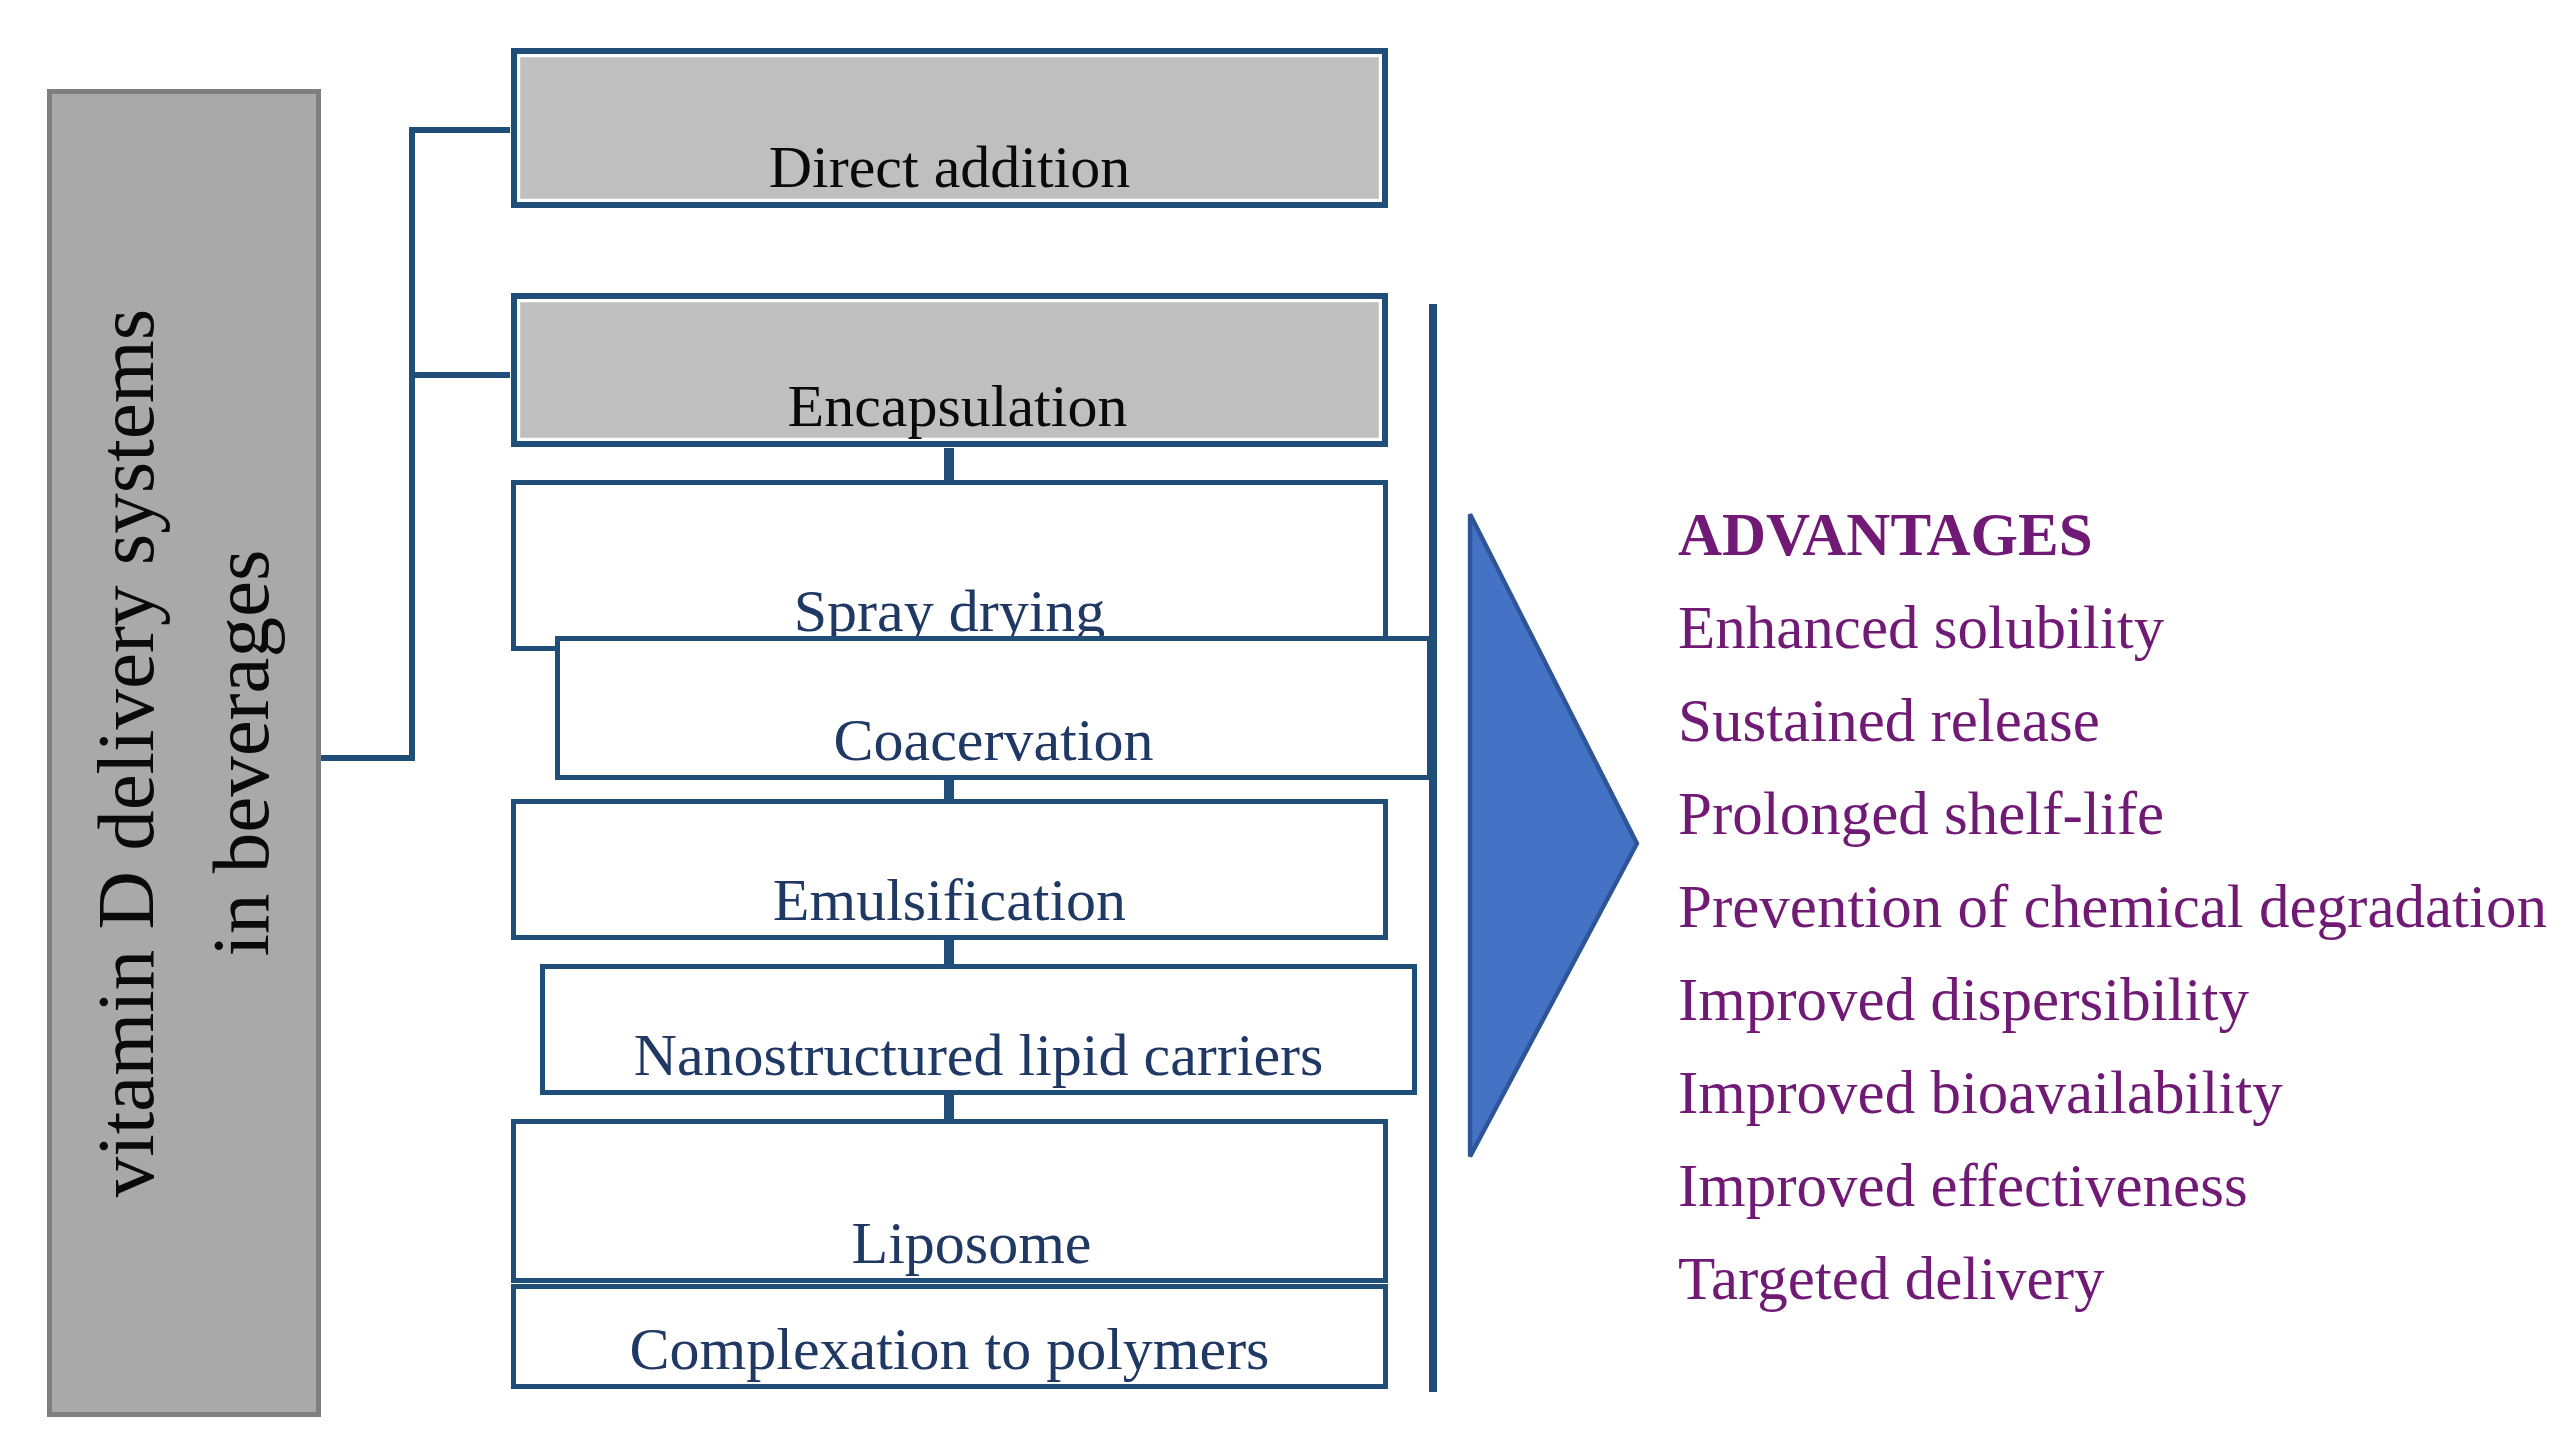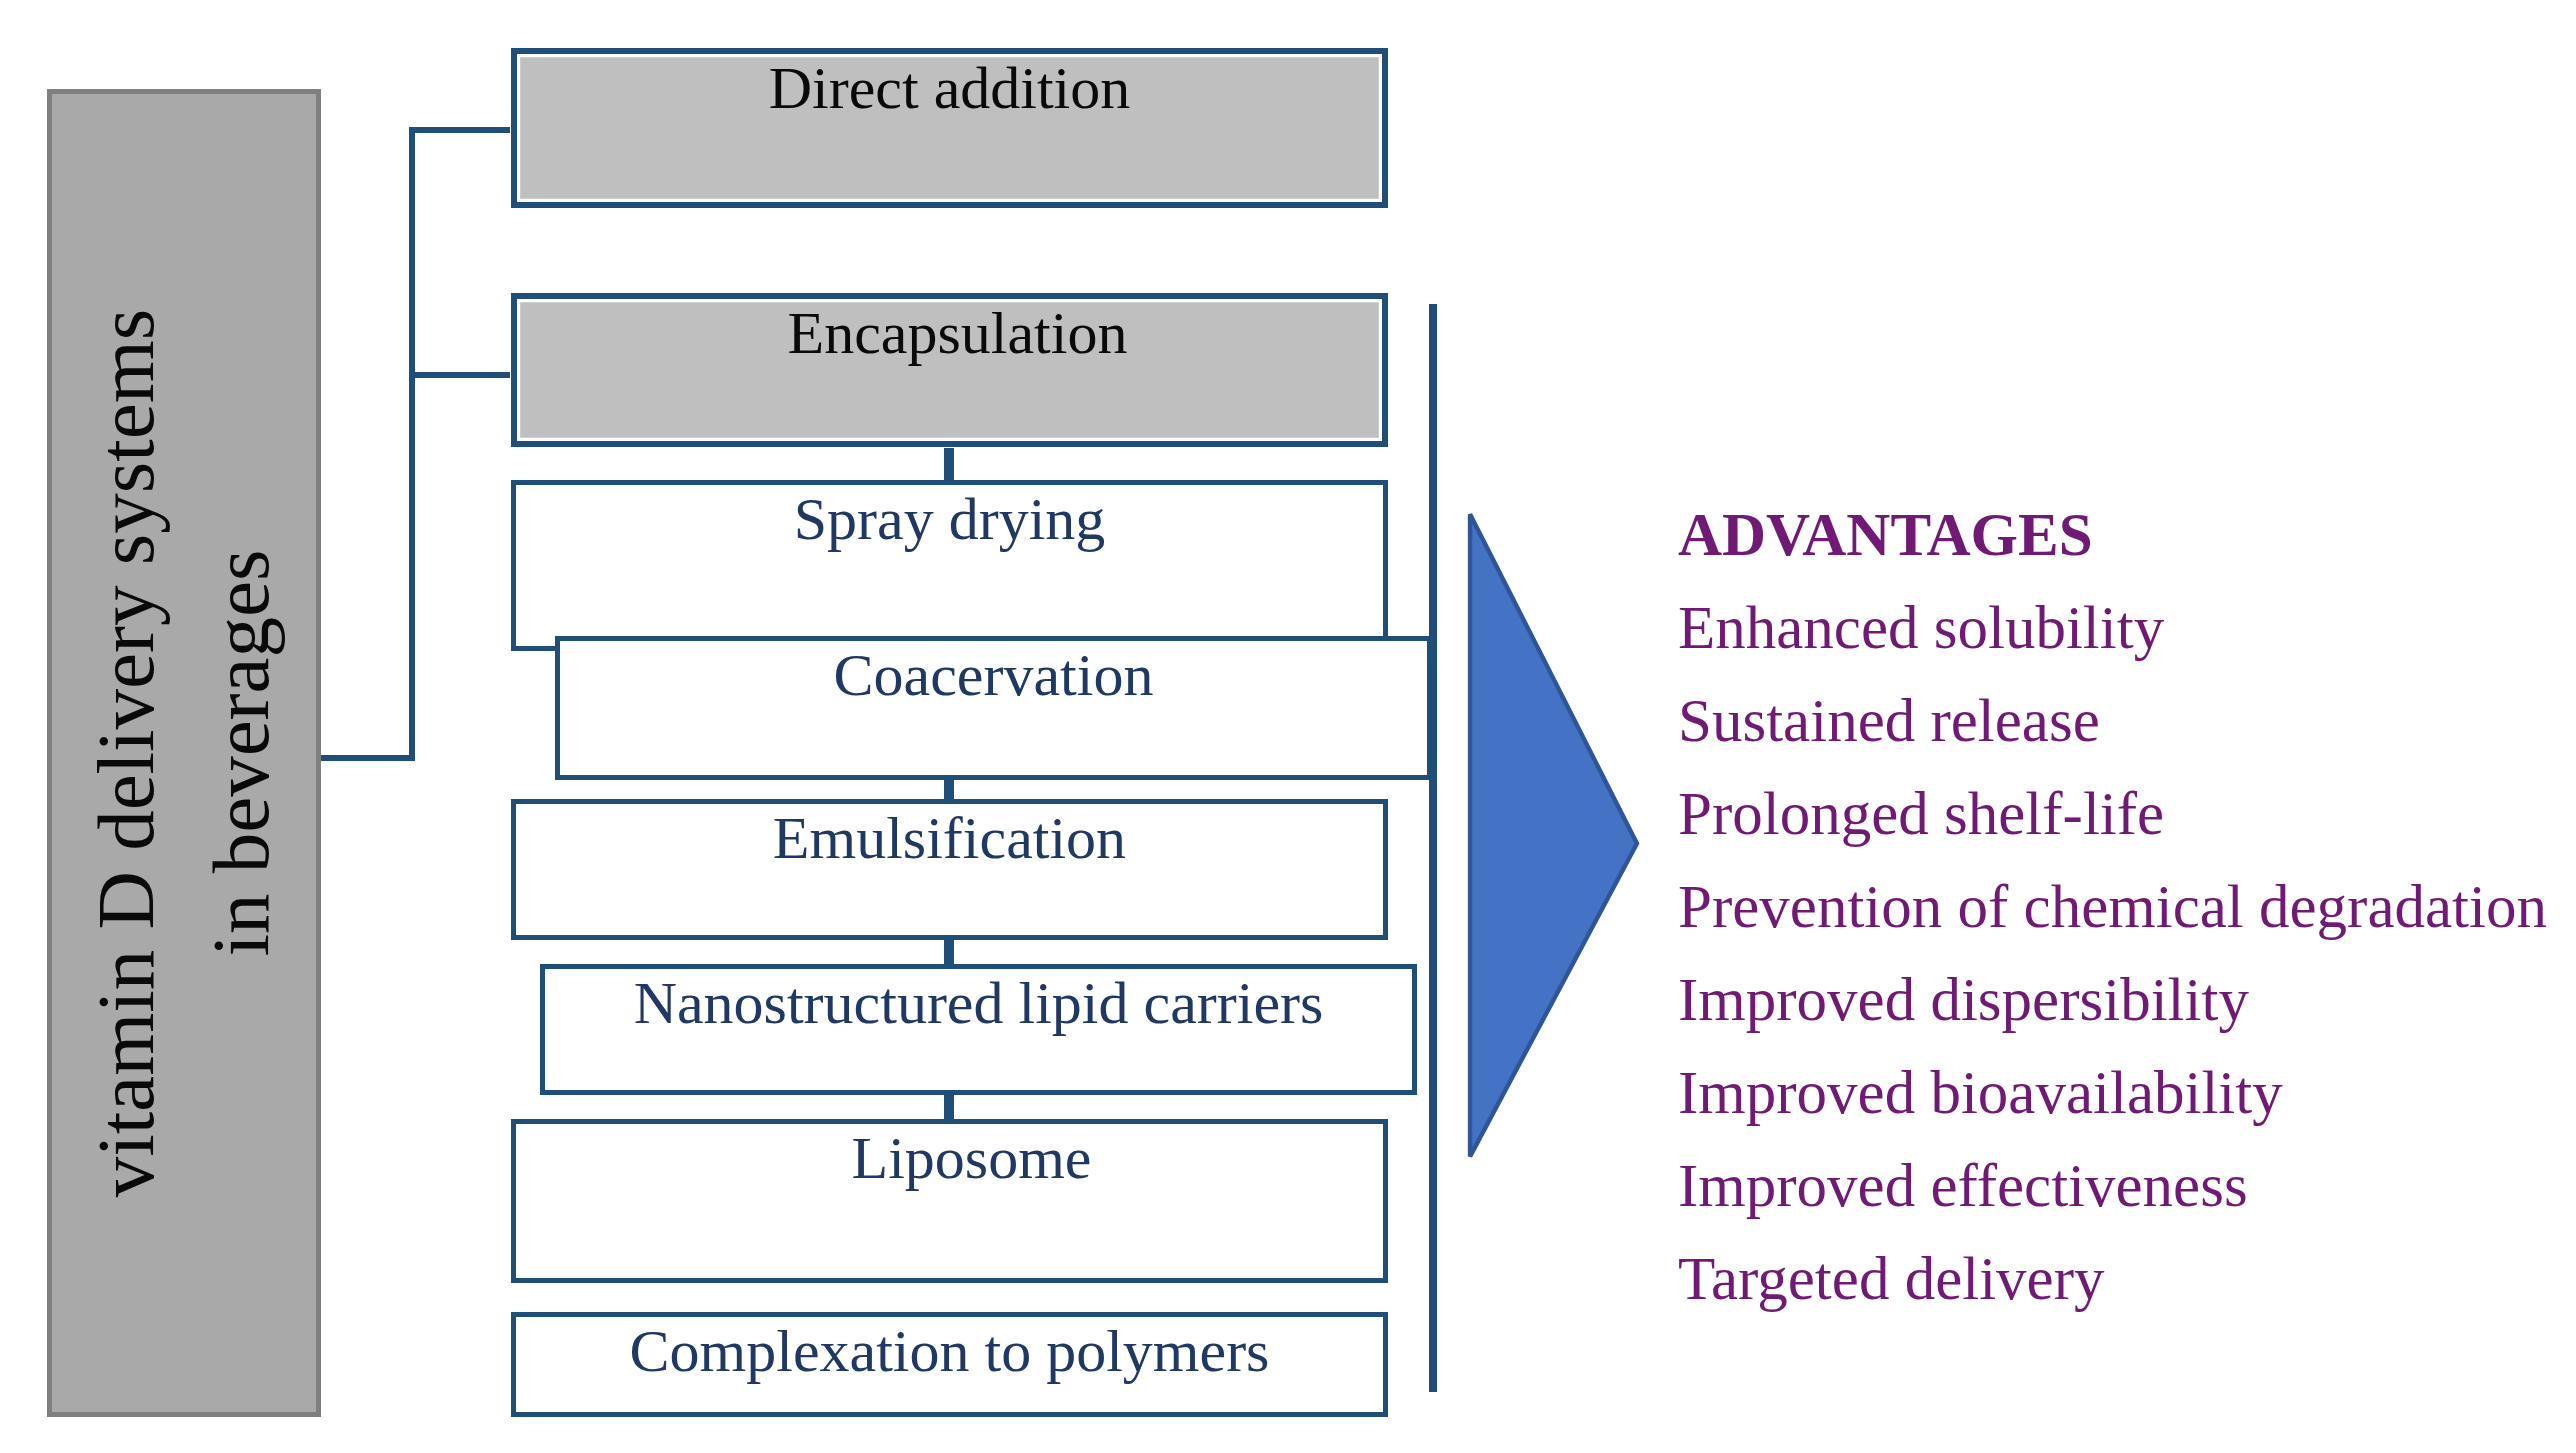--- a/index.html
+++ b/index.html
@@ -46,21 +46,21 @@
     background: #1F4E79;
   }
 
   
   .node {
     position: absolute;
     left: 511px;
     width: 877px;
     box-sizing: border-box;
     display: flex;
-    align-items: flex-start;
+    align-items: flex-end;
     justify-content: center;
     text-align: center;
     font-size: 60px;
   }
   .node-gray {
     background: #BFBFBF;
     border: 6.3px solid #1F4E79;
     box-shadow: inset 0 0 0 3.2px #fdfdfd;
     color: #0a0a0a;
   }
@@ -136,21 +136,21 @@
   </div>
   <div class="node node-white" style="top:799px; height:141px;">
     <span>Emulsification</span>
   </div>
   <div class="node node-white" style="top:964px; height:131px;margin-left:29px;">
     <span>Nanostructured lipid carriers</span>
   </div>
   <div class="node node-white" style="top:1119px; height:164px;padding-left:44px;">
     <span>Liposome</span>
   </div>
-  <div class="node node-white" style="top:1284px; height:105px;margin-top:28px;">
+  <div class="node node-white" style="top:1284px; height:105px;">
     <span>Complexation to polymers</span>
   </div>
 
   <div class="bracket-line"></div>
 
   <svg class="arrow-svg" viewBox="0 0 280 1035" xmlns="http://www.w3.org/2000/svg">
     <polygon points="8,10 272,531 8,1026" fill="#4472C4" stroke="#2F5597" stroke-width="7" stroke-linejoin="miter"></polygon>
   </svg>
 
   <div class="advantages">

